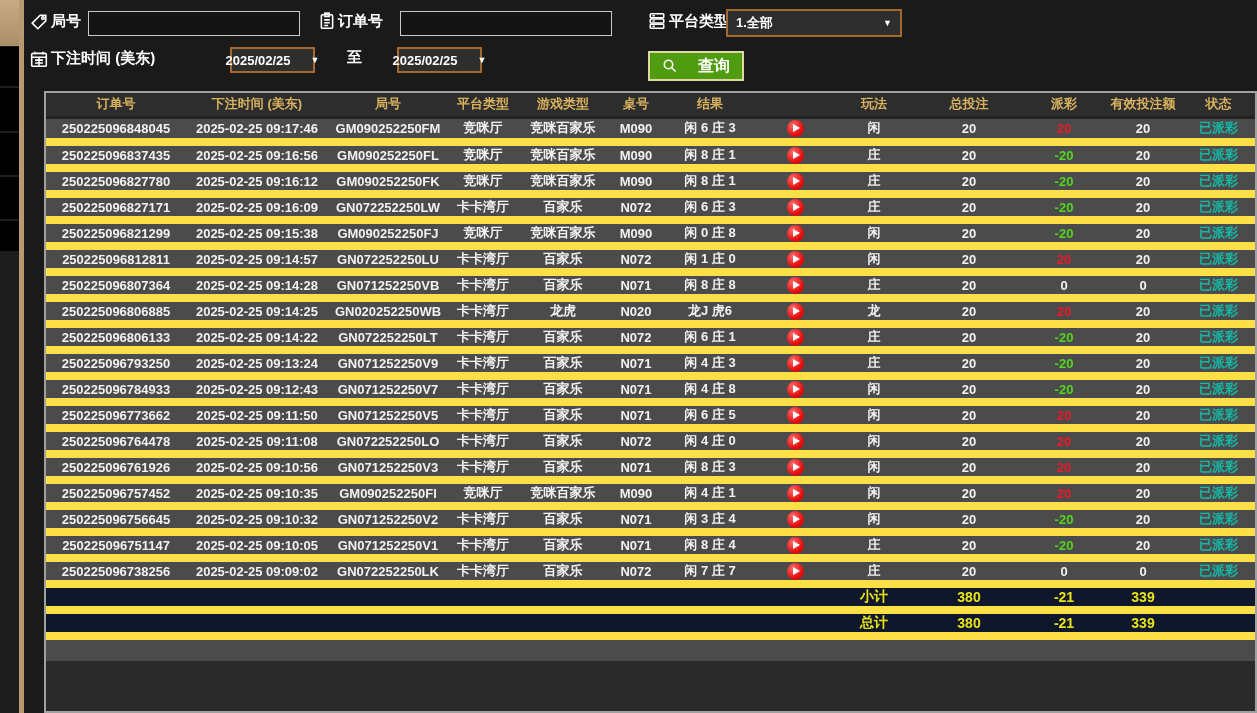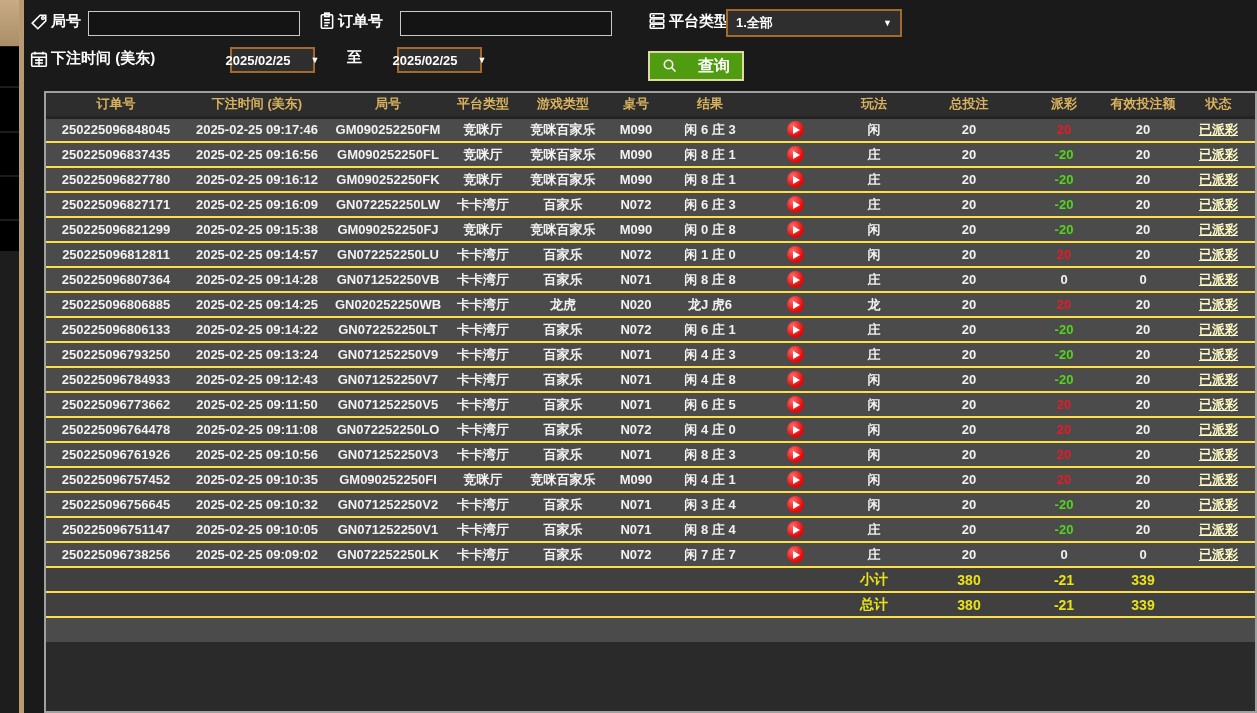--- a/index.html
+++ b/index.html
@@ -33,27 +33,27 @@
     color:#fff;font-size:16px;font-weight:700;cursor:pointer;}
   .btn-search svg{position:static;}
   
   .table-wrap{position:absolute;left:44px;top:91px;width:1213px;height:622px;
     border:2px solid #a0a0a0;box-sizing:border-box;overflow:hidden;background:#2a2a2a;}
   table{border-collapse:collapse;table-layout:fixed;width:100%;
     font-family:"Liberation Sans","DejaVu Sans",sans-serif;
     font-size:13px;font-weight:700;color:#f2f2f2;}
   thead tr{background:#2d2d2d;height:24px;border-bottom:3px solid #232323;}
   th{color:#d9b25f;font-size:13px;font-weight:700;padding:0;white-space:nowrap;overflow:hidden;}
-  tbody tr{background:#4b4b4b;height:25px;border-bottom:2px solid #fde047;}
+  tbody tr{background:#4b4b4b;height:25px;border-bottom:8px solid #fde047;}
   td{text-align:center;padding:0;white-space:nowrap;overflow:hidden;}
   td.payout.pos{color:#e81a28;}
   td.payout.neg{color:#55d41e;}
   td.payout.zero{color:#f2f2f2;}
-  td.status{color:#fef9c3;text-decoration:underline;}
-  tr.totals{background:#404040;}
+  td.status{color:#14b8a6;}
+  tr.totals{background:#0f172a;}
   tr.totals td{color:#e9e217;font-size:14px;font-weight:700;}
   tr.filler{background:#4b4b4b;border-bottom:none;}
   .play{display:inline-flex;width:17px;height:17px;border-radius:50%;
     background:radial-gradient(circle at 35% 30%,#ff6a6a,#e20909 65%);
     align-items:center;justify-content:center;vertical-align:middle;cursor:pointer;}
   .play .tri{display:block;width:0;height:0;border-left:7px solid #fff;
     border-top:4px solid transparent;border-bottom:4px solid transparent;margin-left:2px;}
 </style>
 </head>
 <body>

